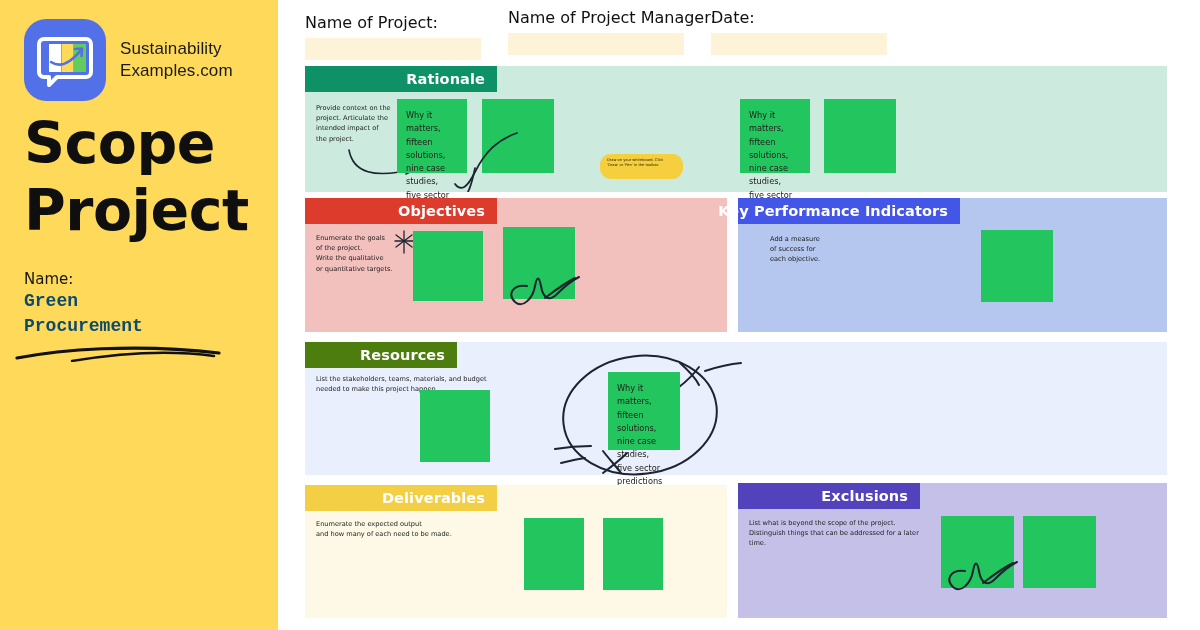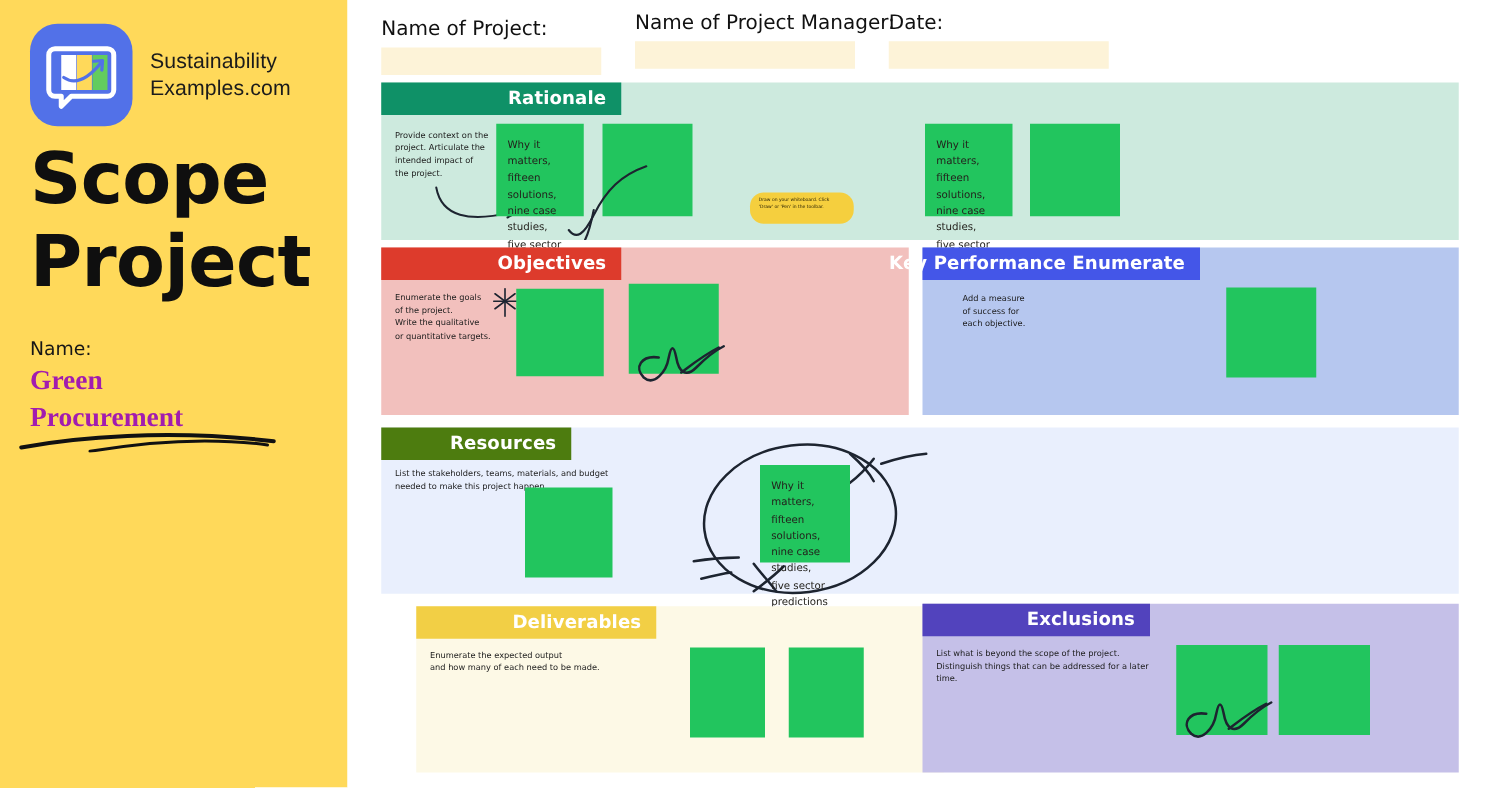--- a/index.html
+++ b/index.html
@@ -76,25 +76,25 @@
     top: 270px;
     font-size: 15px;
     color: #161616;
     font-family: "DejaVu Sans", sans-serif;
   }
   .name-value {
     position: absolute;
     left: 24px;
     top: 289px;
     width: 230px;
-    font-size: 22px;
+    font-size: 18px;
     line-height: 1.38;
     font-weight: 700;
-    color: #a21caf;
-    font-family: Liberation Serif, serif;
+    color: #0c4a6e;
+    font-family: Liberation Mono, monospace;
   }
   .underline-scribble {
     position: absolute;
     left: 14px;
     top: 340px;
     width: 215px;
     height: 22px;
   }
 
   
@@ -319,21 +319,21 @@
       <div class="sticky" style="left:198px; top:29px; width:72px; height:72px;"></div>
 
       <svg class="ink" style="left:200px; top:76px; width:78px; height:36px;" viewBox="0 0 78 36">
         <path d="M22 12 C8 10, 2 20, 10 28 C18 35, 28 24, 30 12 C32 2, 34 2, 36 12 C38 24, 44 28, 52 20 C60 12, 68 6, 74 3" stroke-width="2"></path>
         <path d="M40 24 C48 18, 58 10, 70 4" stroke-width="2"></path>
       </svg>
     </div>
 
     <div class="section" style="left:460px; top:198px; width:429px; height:134px; background:#b6c7ef;">
       <div class="sec-head" style="width:222px; background:#4456e8;">
-        <span>Key Performance Enumerate</span>
+        <span>Key Performance Indicators</span>
       </div>
       <div class="hint" style="left:32px; top:36px; width:80px;">Add a measure
 of success for
 each objective.</div>
       <div class="sticky" style="left:243px; top:32px; width:72px; height:72px;"></div>
     </div>
 
     <div class="section" style="left:27px; top:342px; width:862px; height:133px; background:#e9effd;">
       <div class="sec-head" style="width:152px; background:#4d7c0f;">
         <span>Resources</span>
@@ -355,21 +355,21 @@
       </svg>
 
       <div class="sticky with-text" style="left:303px; top:30px; width:72px; height:78px;">Why it matters,
 fifteen solutions,
 nine case studies,
 five sector
 predictions and
 more...</div>
     </div>
 
-    <div class="section" style="left:27px; top:485px; width:422px; height:133px; background:#fdf9e6;margin-left:28px;">
+    <div class="section" style="left:27px; top:485px; width:422px; height:133px; background:#fdf9e6;">
       <div class="sec-head" style="width:192px; background:#f2cf45;">
         <span>Deliverables</span>
       </div>
       <div class="hint" style="left:11px; top:34px; width:230px;">Enumerate the expected output
 and how many of each need to be made.</div>
       <div class="sticky" style="left:219px; top:33px; width:60px; height:72px;"></div>
       <div class="sticky" style="left:298px; top:33px; width:60px; height:72px;"></div>
     </div>
 
     <div class="section" style="left:460px; top:483px; width:429px; height:135px; background:#c5c0e8;">

